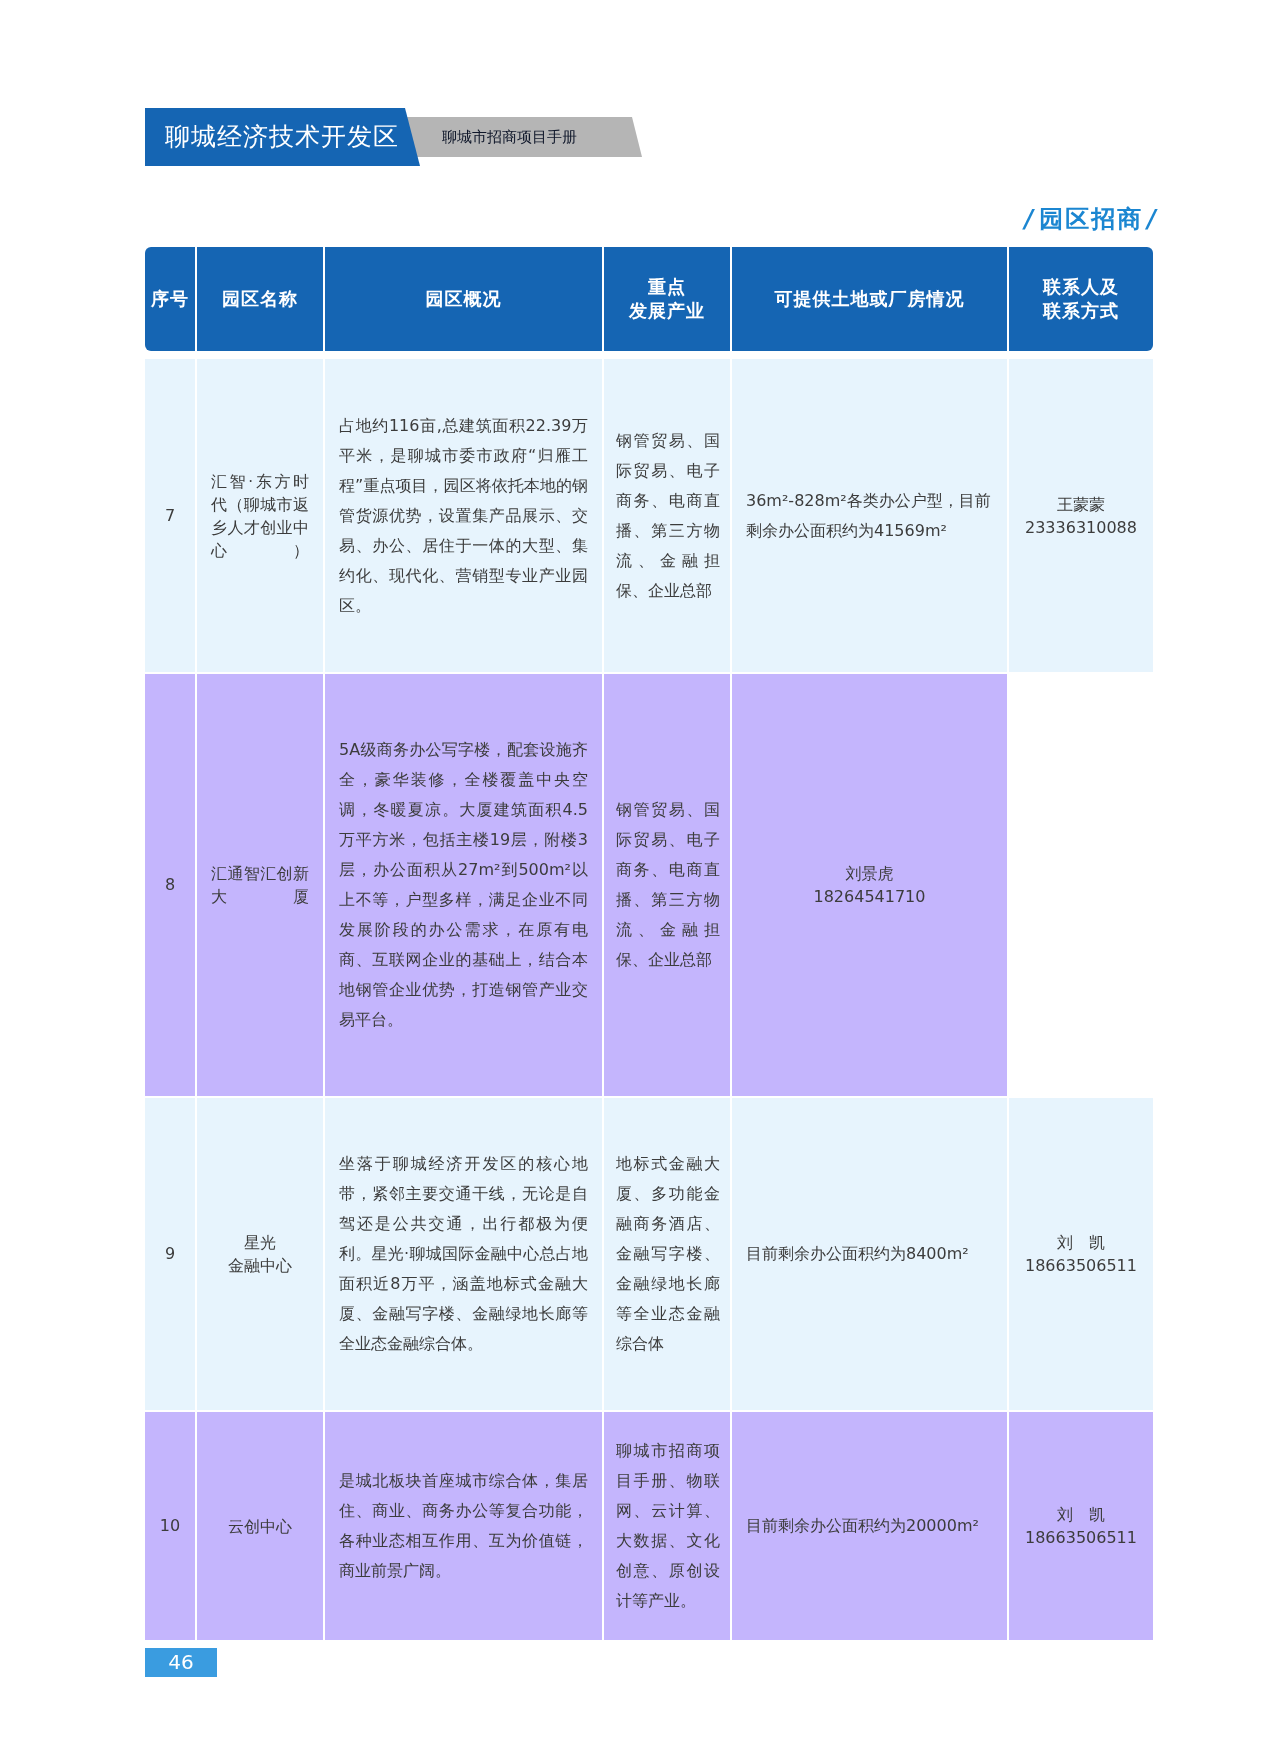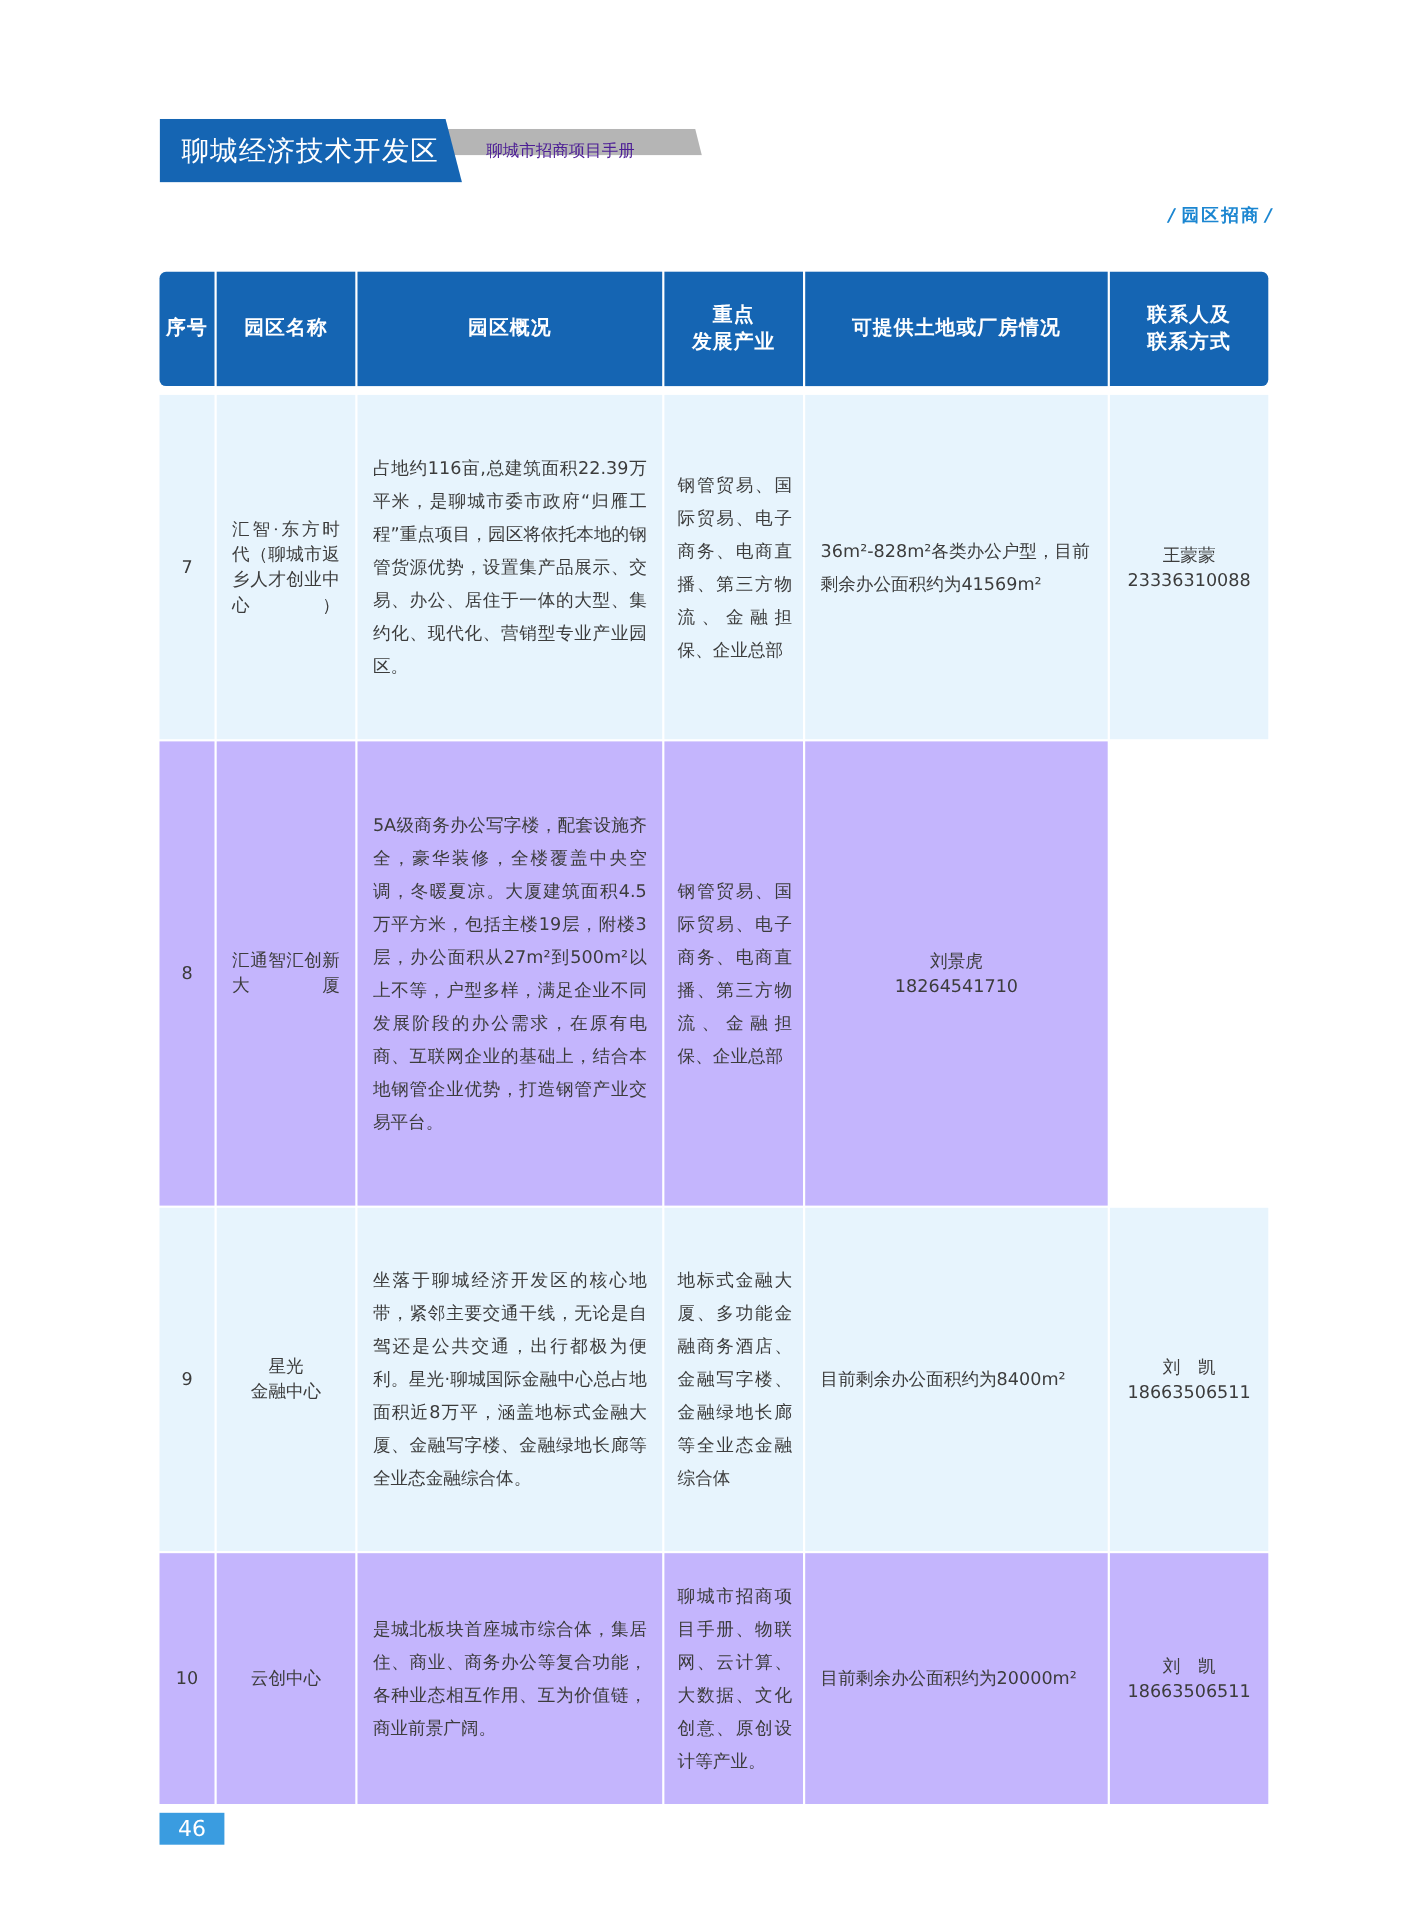--- a/index.html
+++ b/index.html
@@ -8,29 +8,29 @@
     font-family: "DejaVu Sans", "Liberation Sans", sans-serif; color: #3a3a3a;
   }
   .banner-blue {
     position: absolute; left: 145px; top: 108px; width: 275px; height: 58px;
     background: #1565b3;
     clip-path: polygon(0 0, 260px 0, 275px 58px, 0 58px);
     color: #fff; font-size: 25px; line-height: 58px; padding-left: 20px; box-sizing: border-box;
     letter-spacing: 1px; z-index: 2;
   }
   .banner-gray {
-    position: absolute; left: 400px; top: 117px; width: 242px; height: 24px;
+    position: absolute; left: 400px; top: 117px; width: 242px; height: 40px;
     background: #b5b5b5;
     clip-path: polygon(0 0, 232px 0, 242px 40px, 0 40px);
-    color: #4c1d95; font-size: 15px; line-height: 40px; padding-left: 42px; box-sizing: border-box;
+    color: #0f172a; font-size: 15px; line-height: 40px; padding-left: 42px; box-sizing: border-box;
     z-index: 1;
   }
   .section-tag {
-    position: absolute; right: 118px; top: 186px; color: #1b86d1; font-weight: bold;
-    font-size: 16px; letter-spacing: 2px; white-space: nowrap;
+    position: absolute; right: 118px; top: 203px; color: #1b86d1; font-weight: bold;
+    font-size: 24px; letter-spacing: 2px; white-space: nowrap;
   }
   .section-tag .slash { font-style: italic; font-weight: bold; margin: 0 4px; }
 
   .table { position: absolute; left: 145px; top: 247px; width: 1008px; }
   .thead {
     display: grid;
     grid-template-columns: 50px 126px 277px 126px 275px 144px;
     column-gap: 2px; height: 104px; background: #ffffff;
   }
   .thead .th {
@@ -58,21 +58,21 @@
   .td.c-ind { padding: 0 10px 0 12px; text-align: justify; }
   .td.c-land { padding: 0 14px; }
   .td.c-contact { justify-content: center; text-align: center; line-height: 23px; }
   .td.c-contact span { display: block; }
   .r7 { height: 313px; }
   .r8 { height: 422px; }
   .r9 { height: 312px; }
   .r10 { height: 228px; }
 
   .page-num {
-    position: absolute; left: 145px; top: 1648px; width: 59px; height: 29px;
+    position: absolute; left: 145px; top: 1648px; width: 72px; height: 29px;
     background: #3a9ce0; color: #fff; font-size: 20px; line-height: 29px; text-align: center;
   }
 </style>
 </head>
 <body>
 
 <div class="banner-blue">
   <span>聊城经济技术开发区</span>
 </div>
 <div class="banner-gray">

